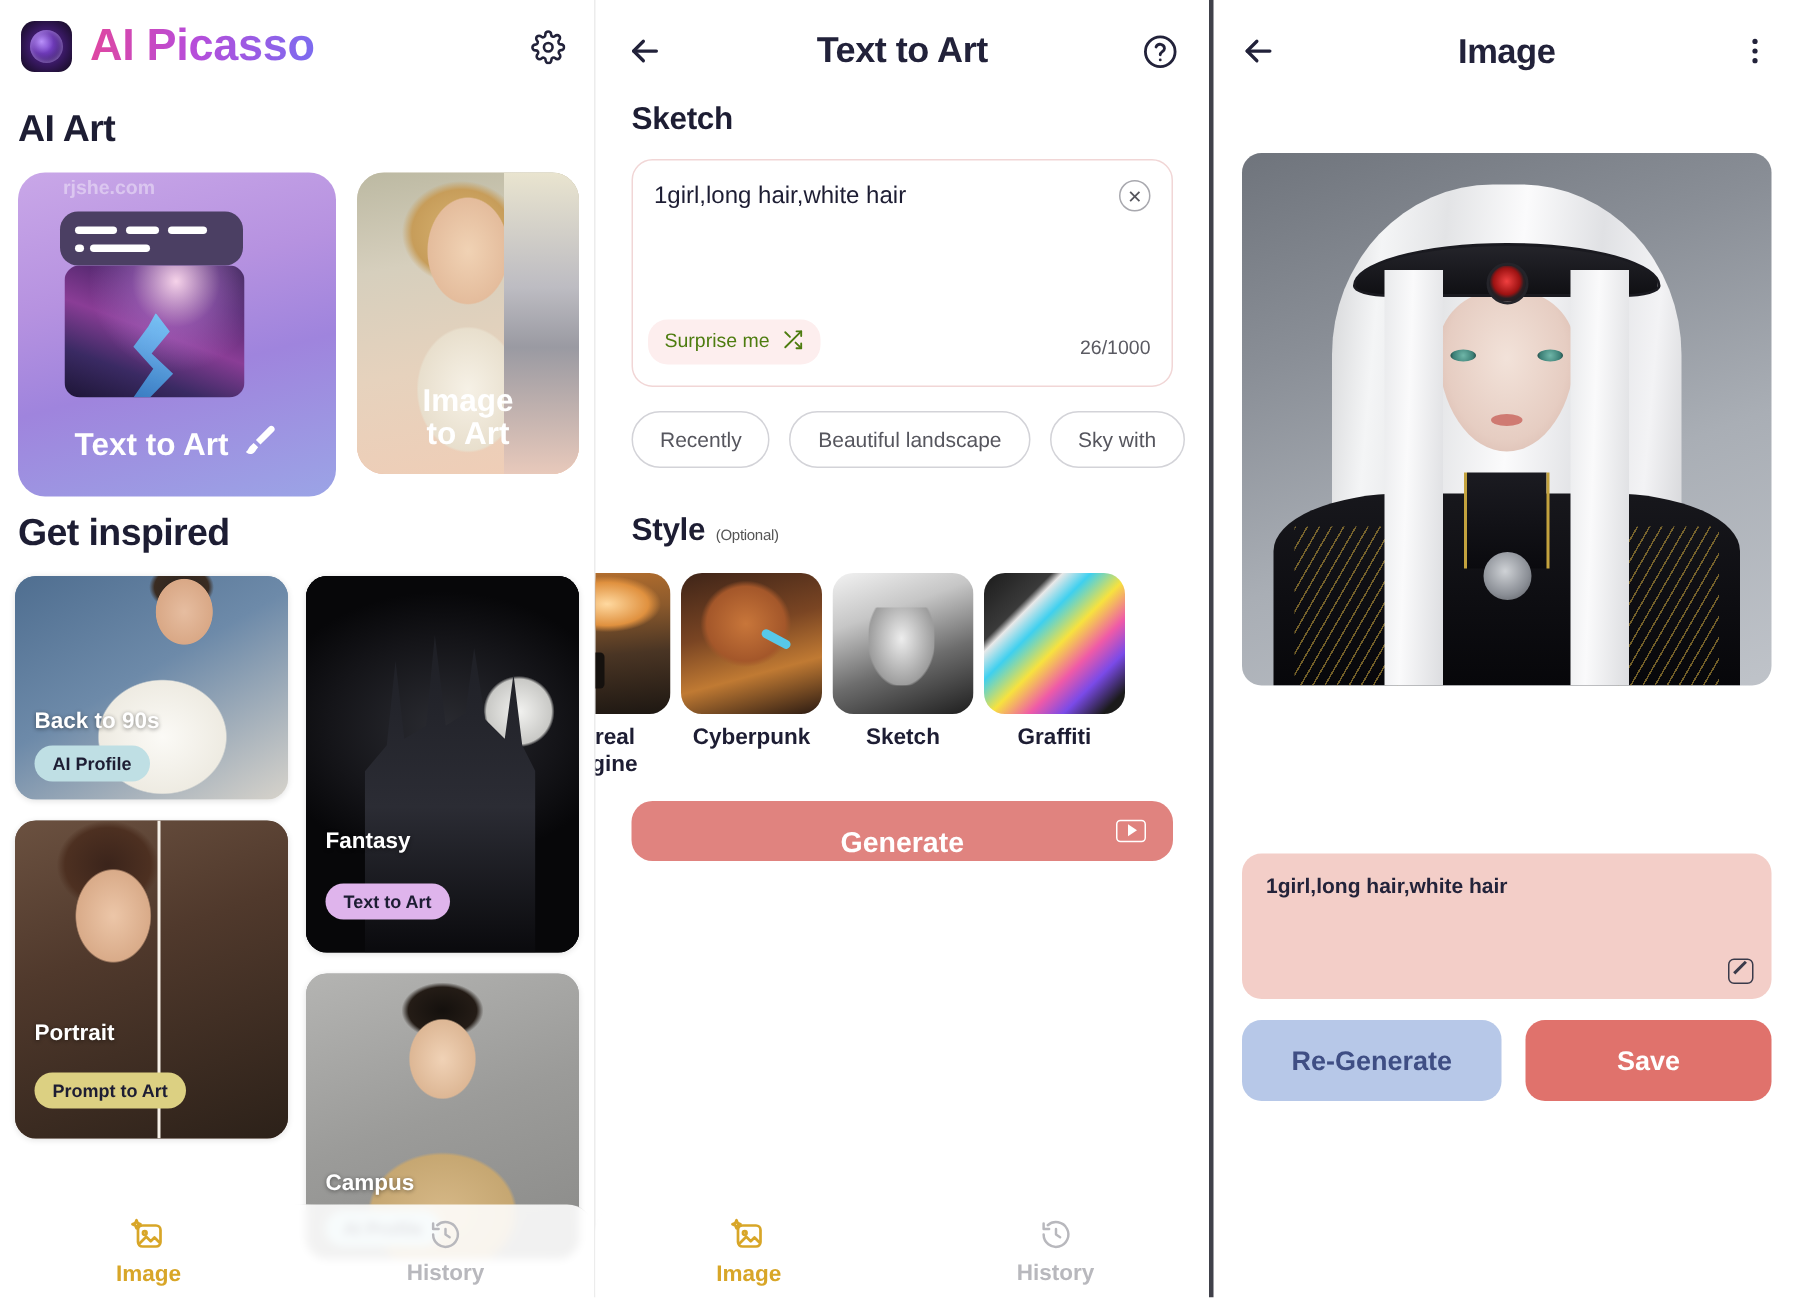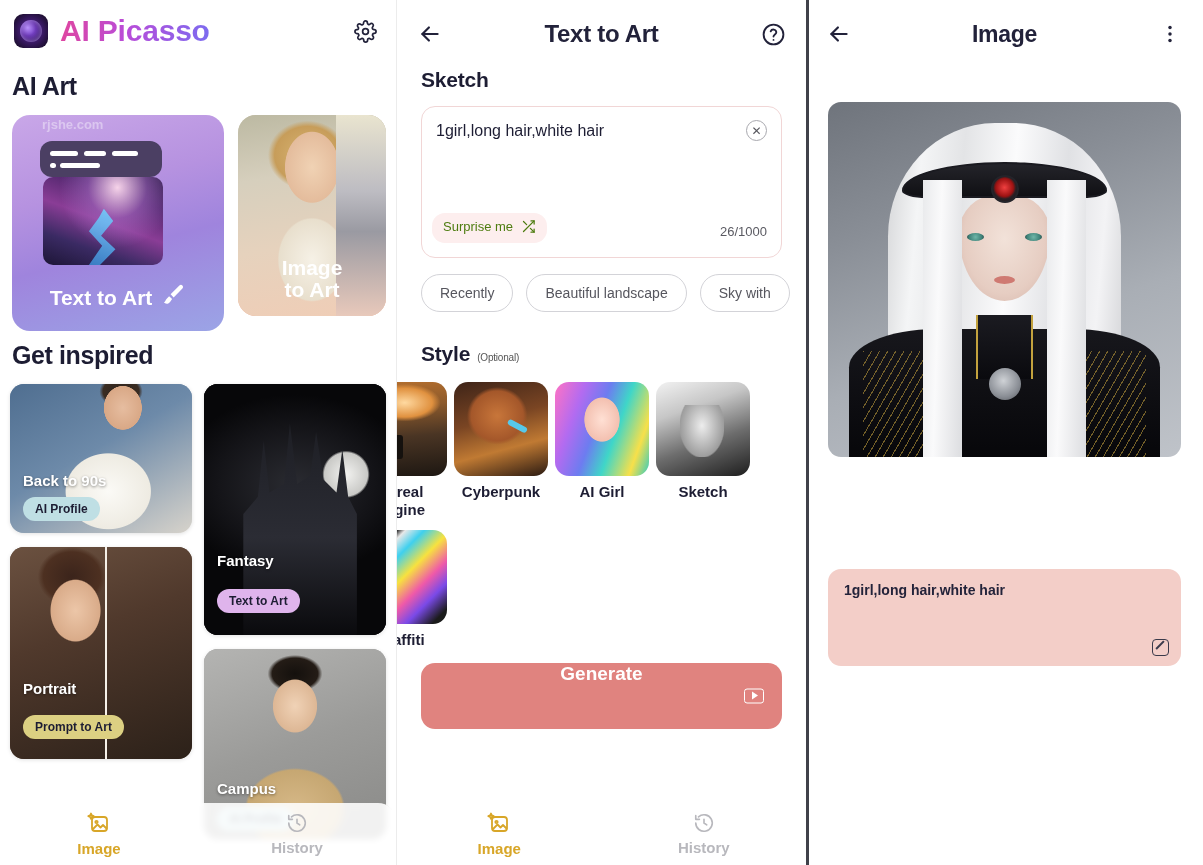--- a/index.html
+++ b/index.html
@@ -262,22 +262,22 @@
       background: linear-gradient(180deg,#3a2418 0%,#5d3a24 22%,#f6f3ee 40%,#f6f3ee 62%,#c3cbd8 100%);
       border-radius: 40% 40% 0 0; }
   .art-digital { background:
       radial-gradient(ellipse 26px 30px at 52% 42%, #f4c9a6 0%, #e3ab85 72%, rgba(0,0,0,0) 75%),
       radial-gradient(ellipse 34px 28px at 50% 20%, #3e2232 0%, #58304a 62%, rgba(0,0,0,0) 72%),
       radial-gradient(circle at 50% 50%, #77776a 0%, #6b6b5e 62%, #f6f6f6 64%); }
   .art-digital::after { content:""; position:absolute; left:30%; top:62%; width:42%; height:30%;
       background: linear-gradient(160deg,#8a5030 0%,#e0a33b 100%); border-radius: 18% 18% 0 0; }
 
   .generate-btn {
-    margin-top: 14px; height: 66px; border-radius: 14px; background: #e0837f;
-    display: flex; align-items: flex-start; justify-content: center; position: relative;
+    margin-top: 14px; height: 40px; border-radius: 14px; background: #e0837f;
+    display: flex; align-items: flex-end; justify-content: center; position: relative;
     color: #fff; font-size: 19px; font-weight: bold;
   }
   .gen-video {
     position: absolute; right: 18px; top: 50%; transform: translateY(-50%);
     width: 20px; height: 15px; border: 1.6px solid #fff; border-radius: 3px;
     display: flex; align-items: center; justify-content: center;
   }
   .gen-video::after {
     content:""; width:0; height:0; border-left: 6px solid #fff;
     border-top: 4px solid transparent; border-bottom: 4px solid transparent; margin-left:2px;
@@ -548,26 +548,20 @@
           <div class="style-thumb">
               <div class="art art-unreal"></div>
             </div>
           <div class="style-name">Unreal Engine</div>
         </div>
         <div class="style-cell">
           <div class="style-thumb">
               <div class="art art-cyber"></div>
             </div>
           <div class="style-name">Cyberpunk</div>
-        </div>
-        <div class="style-cell">
-          <div class="style-thumb">
-              <div class="art art-aigirl"></div>
-            </div>
-          <div class="style-name">AI Girl</div>
         </div>
         <div class="style-cell">
           <div class="style-thumb">
               <div class="art art-sketch"></div>
             </div>
           <div class="style-name">Sketch</div>
         </div>
         <div class="style-cell">
           <div class="style-thumb">
               <div class="art art-graffiti"></div>
@@ -644,16 +638,20 @@
         <div class="ri-medal"></div>
         <div class="ri-hair-front-l"></div>
         <div class="ri-hair-front-r"></div>
       </div>
 
       <div class="result-prompt">
         <div class="rp-text">1girl,long hair,white hair</div>
         <div class="rp-edit"></div>
       </div>
 
+      <div class="detail-actions">
+        <div class="btn-regen">Re-Generate</div>
+        <div class="btn-save">Save</div>
+      </div>
     </div>
   </div>
 
 </div>
 
 </body></html>

